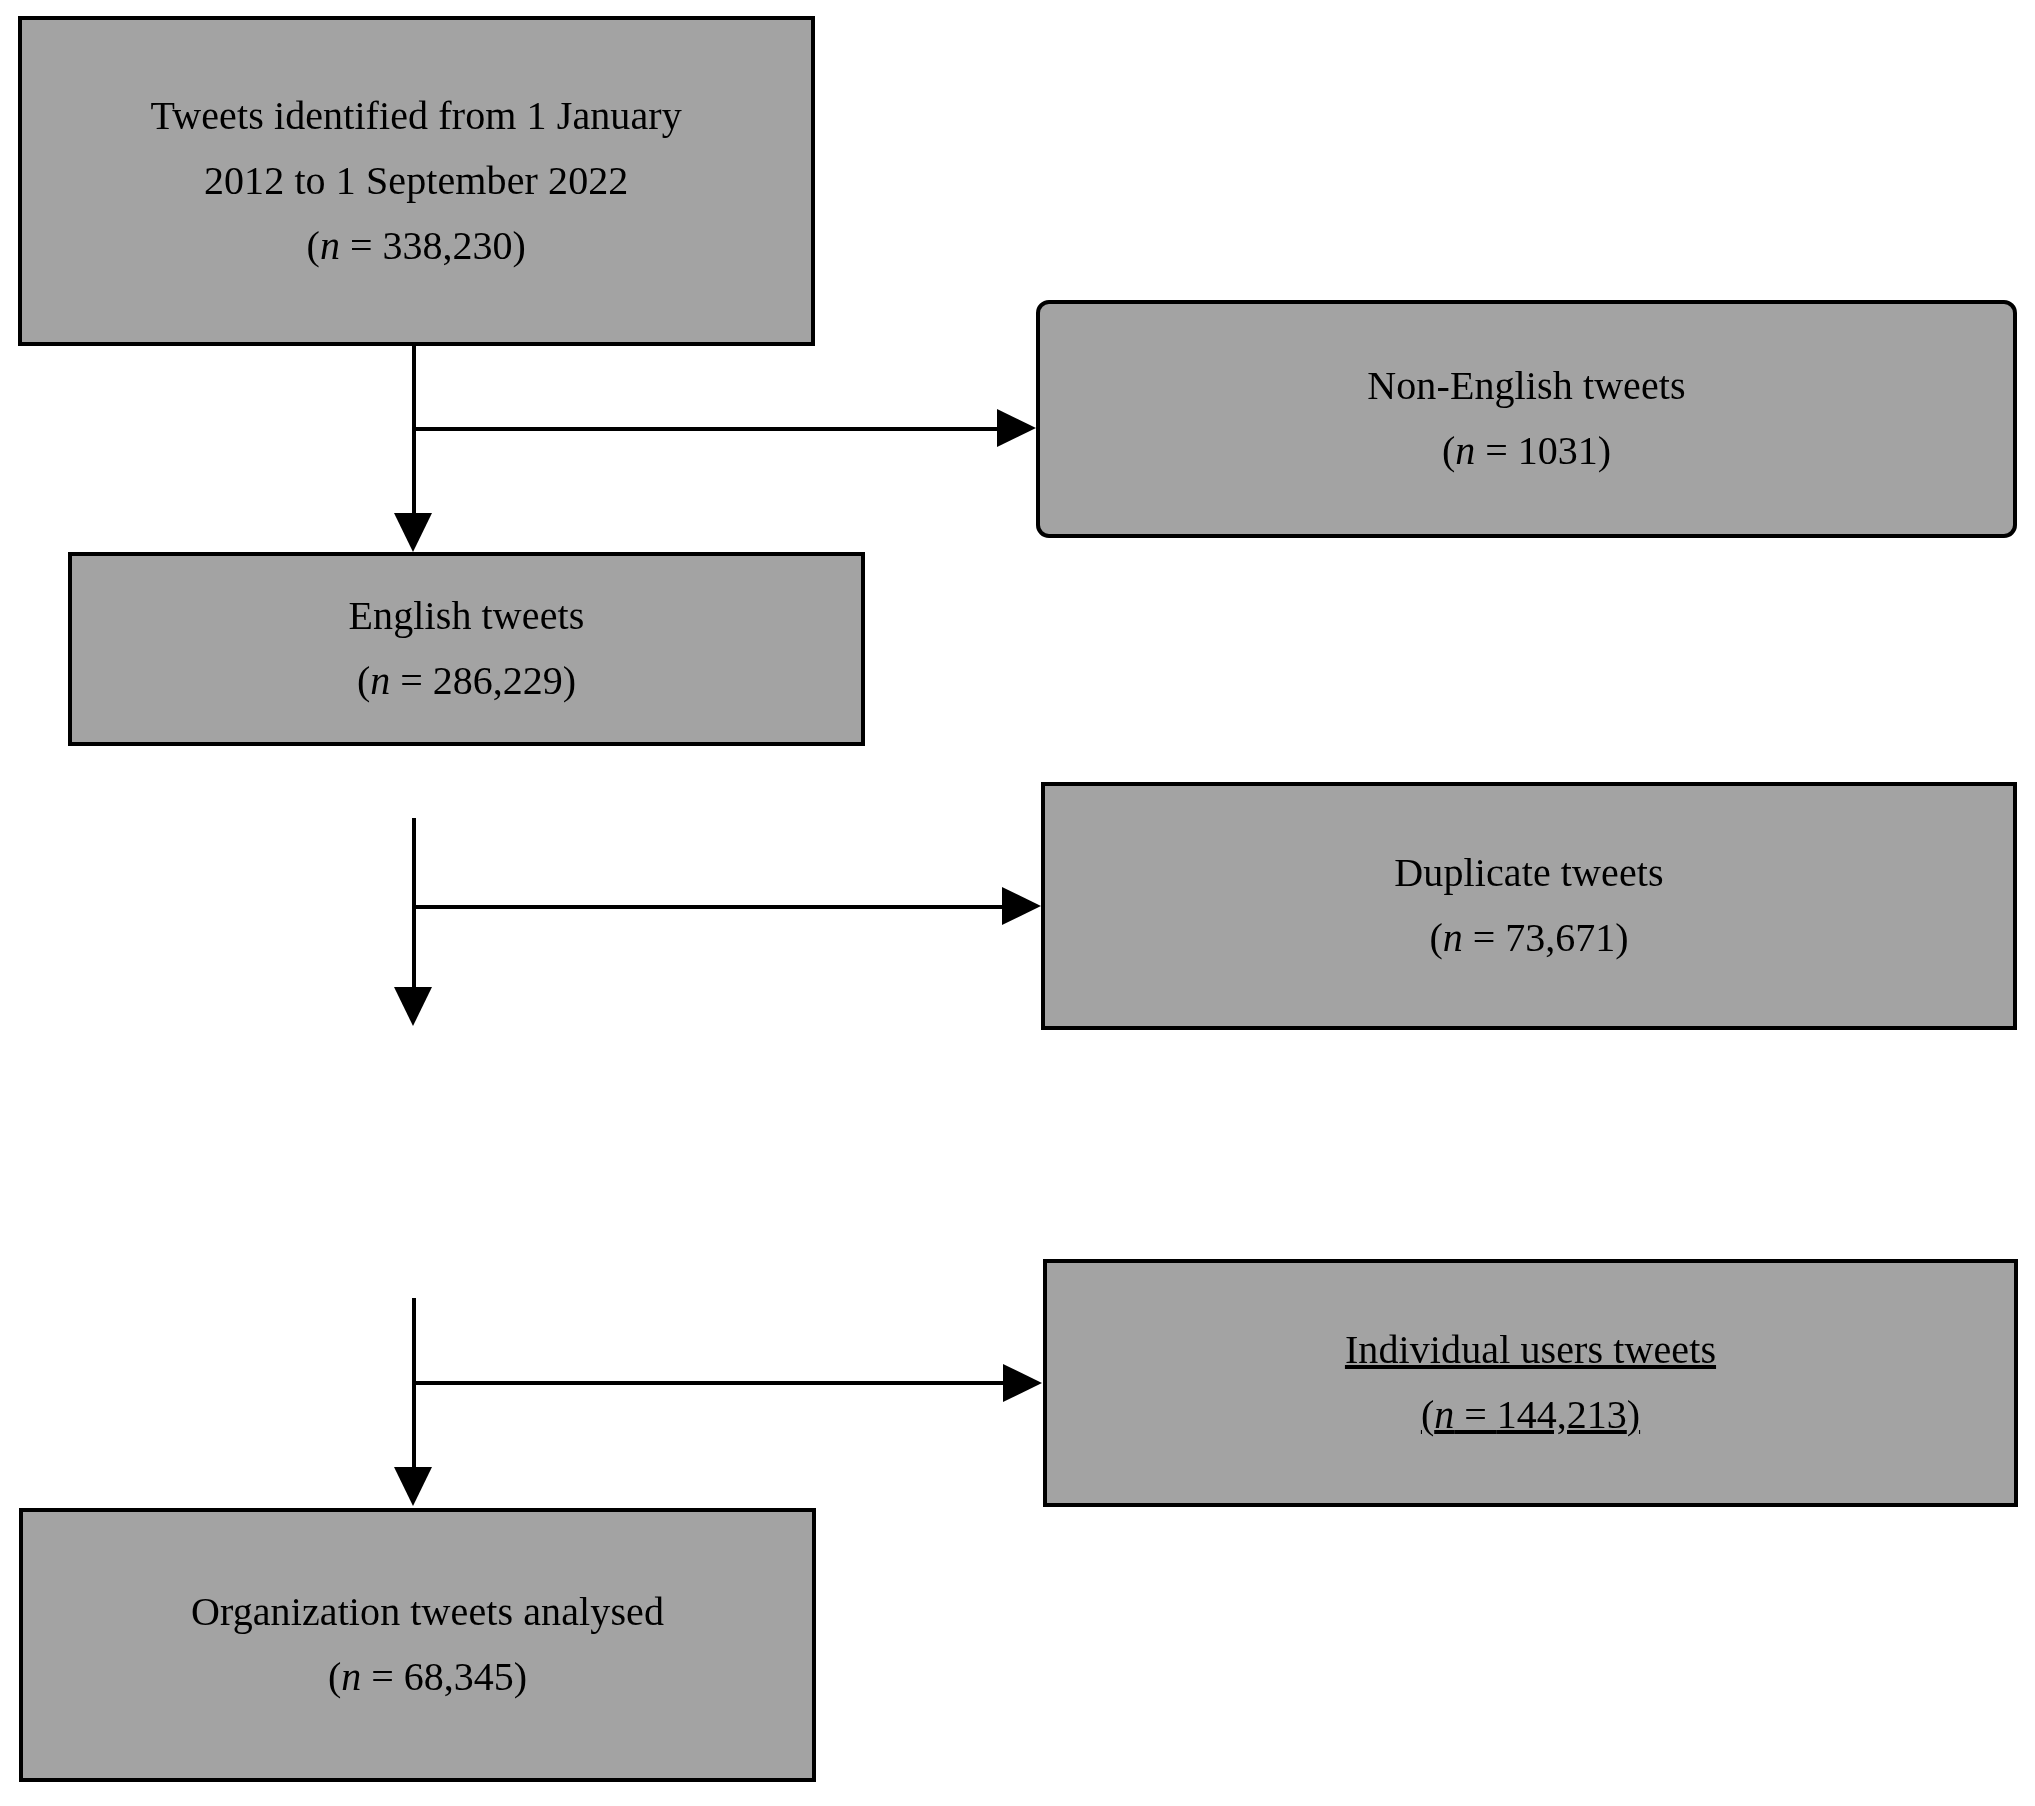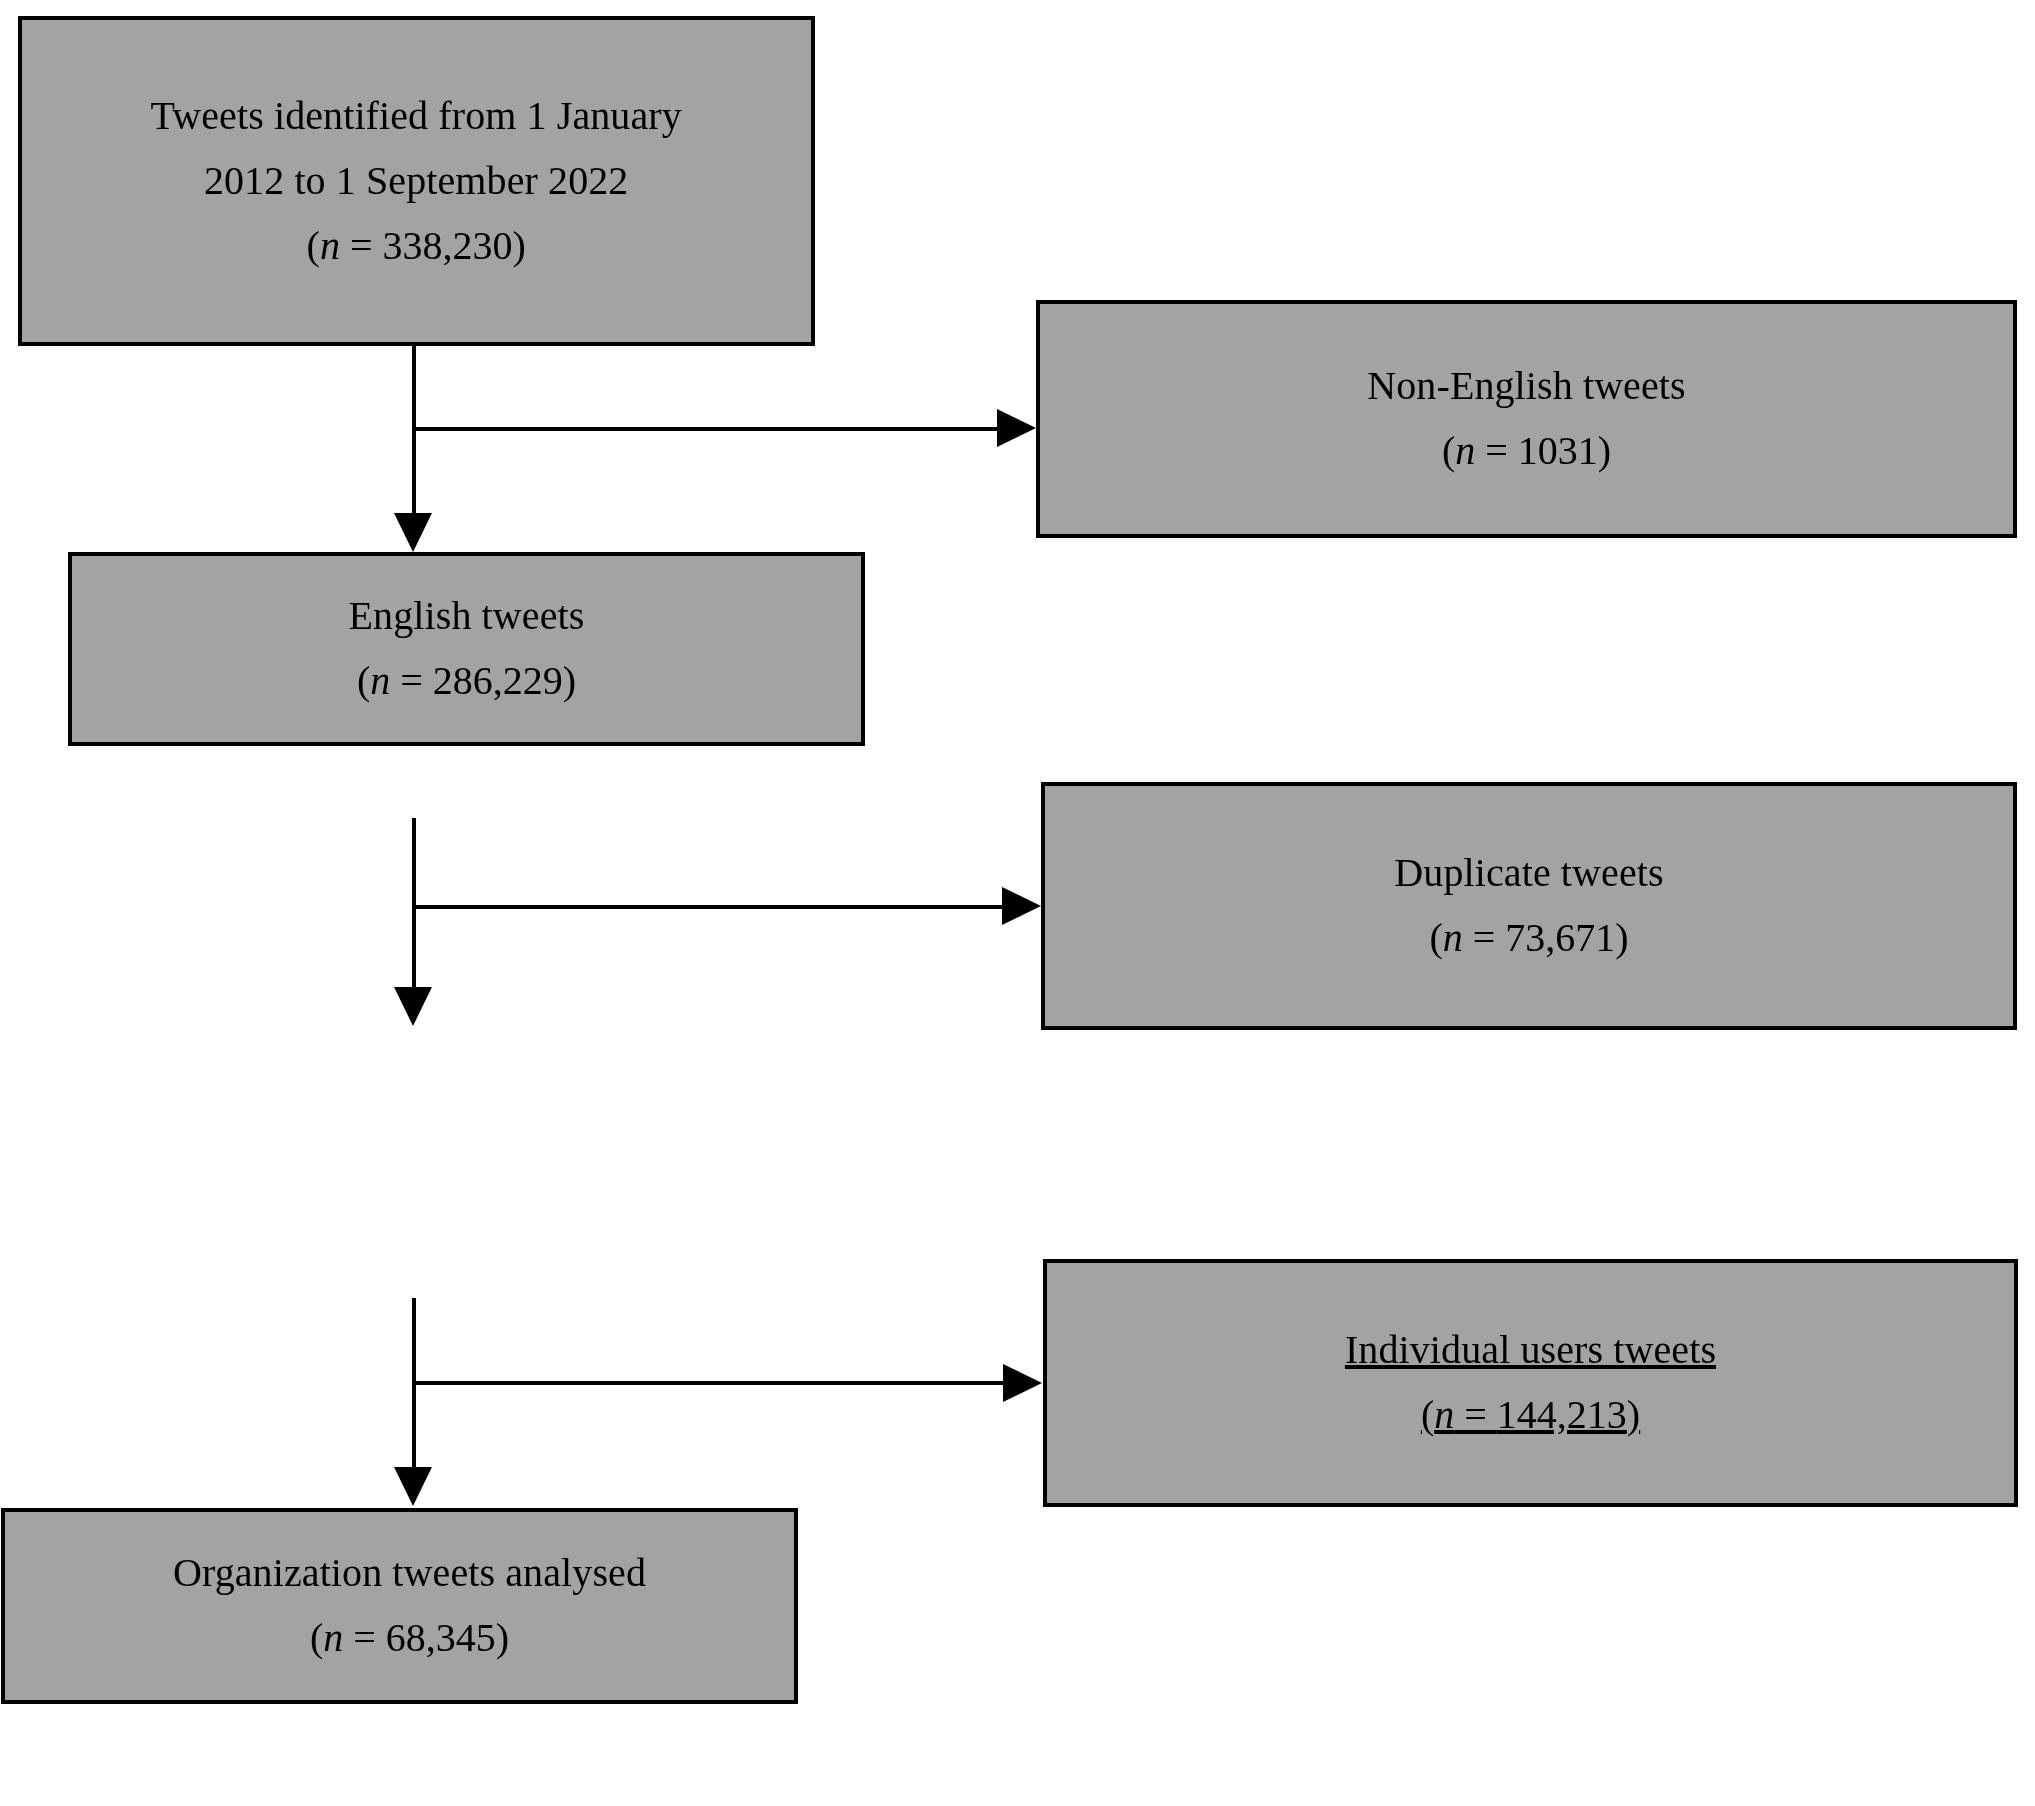--- a/index.html
+++ b/index.html
@@ -40,26 +40,26 @@
   .node-count {
     display: block;
     font-size: 40px;
     white-space: nowrap;
   }
   .node-count .n-var {
     font-style: italic;
   }
   
   #node-identified  { left: 17.7px;   top: 16.4px;   width: 797px; height: 330px; }
-  #node-non-english { left: 1036px; top: 300px;  width: 981px; height: 238px; }
+  #node-non-english { left: 1036px; top: 300px;  width: 981px; height: 238px; border-radius: 13px; }
   #node-english     { left: 32px;   top: 552px;  width: 797px; height: 194px; margin-left: 36px; }
   #node-duplicate   { left: 1041px; top: 782px; width: 976px; height: 248px; }
   #node-unique      { left: 17.7px;   top: 1027px; width: 797px; height: 270px; }
   #node-individual  { left: 1043px; top: 1259px; width: 975px; height: 248px; text-decoration: underline; }
-  #node-organization{ left: 1px;   top: 1508px; width: 797px; height: 196px; padding-left: 20px; }
+  #node-organization{ left: 19px;   top: 1508px; width: 797px; height: 274px; padding-left: 20px; }
 
   
   .edge-v {
     position: absolute;
     width: 4.4px;
     background: #000000;
     left: 412px;
   }
   .edge-h {
     position: absolute;

